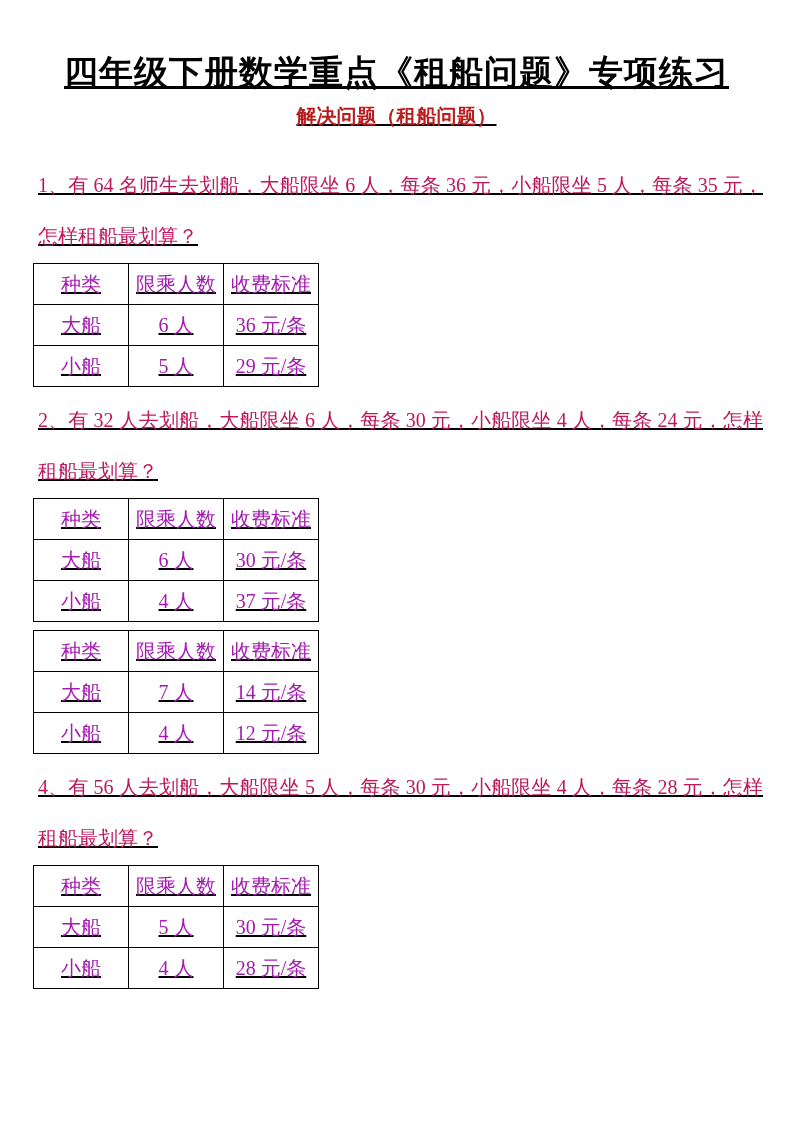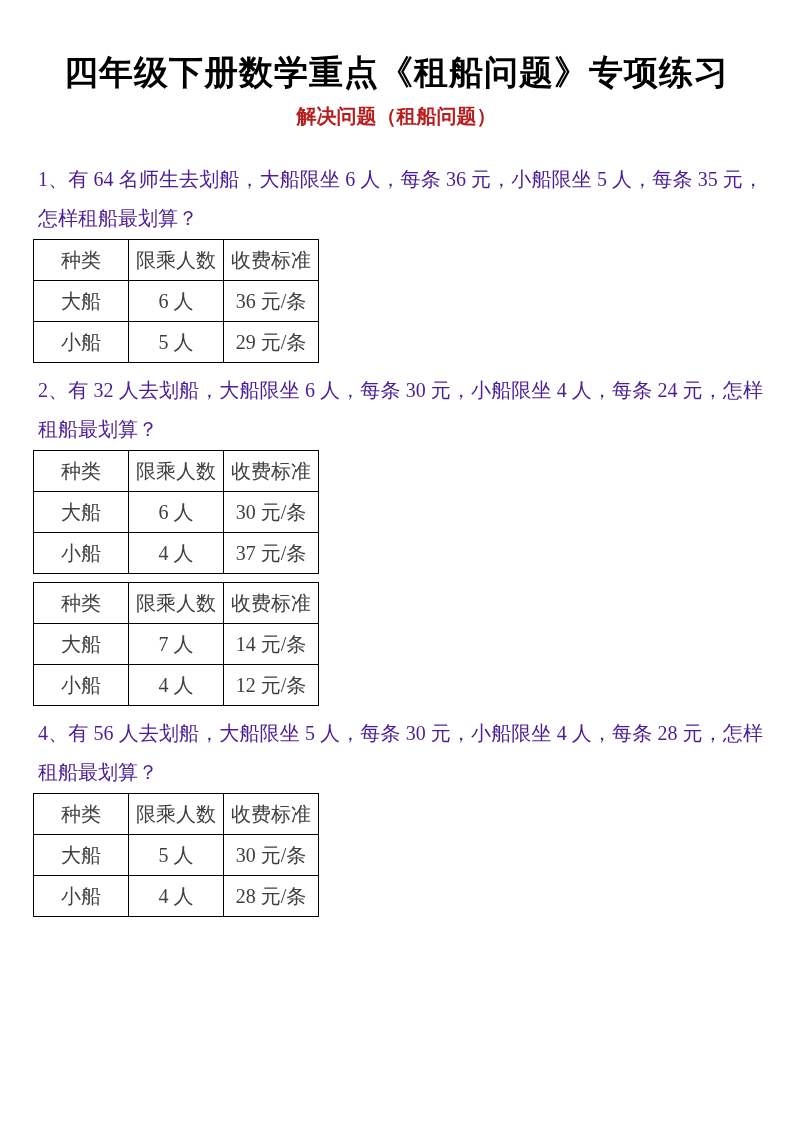--- a/index.html
+++ b/index.html
@@ -9,20 +9,21 @@
   }
   .page {
     position: relative;
     width: 793px;
     height: 1122px;
     margin: 0 auto;
     background: #ffffff;
     color: #000000;
     font-family: "Liberation Serif", "DejaVu Serif", serif;
     overflow: hidden;
+    text-decoration: underline;
   }
   .doc-title {
     margin: 0;
     padding-top: 50px;
     text-align: center;
     font-family: "Liberation Sans", "DejaVu Sans", sans-serif;
     font-weight: 900;
     font-size: 34px;
     line-height: 44px;
     letter-spacing: 1px;
@@ -40,23 +41,23 @@
   }
   .content {
     padding: 0 30px 0 33px;
   }
   .problem-text {
     margin: 0;
     margin-top: 32px;
     padding-left: 5px;
     width: 725px;
     font-size: 20px;
-    line-height: 39px;
+    line-height: 51px;
     text-align: justify;
-    color: #4c1d95;
+    color: #be185d;
   }
   .problem-block:first-child .problem-text {
     margin-top: 32px;
   }
   .problem-block + .problem-block .problem-text {
     margin-top: 8px;
   }
   table.rental-table {
     border-collapse: collapse;
     margin-top: 1px;
@@ -65,21 +66,21 @@
   table.rental-table td, table.rental-table th {
     border: 1.5px solid #000000;
     width: 95px;
     height: 41px;
     box-sizing: border-box;
     text-align: center;
     vertical-align: middle;
     font-size: 20px;
     font-weight: normal;
     padding: 0;
-    color: #404040;
+    color: #a21caf;
   }
   .page-footer {
     position: absolute;
     top: 1121px;
     left: 0;
     width: 100%;
     text-align: center;
     font-size: 9px;
     letter-spacing: -1px;
     color: #000000;

